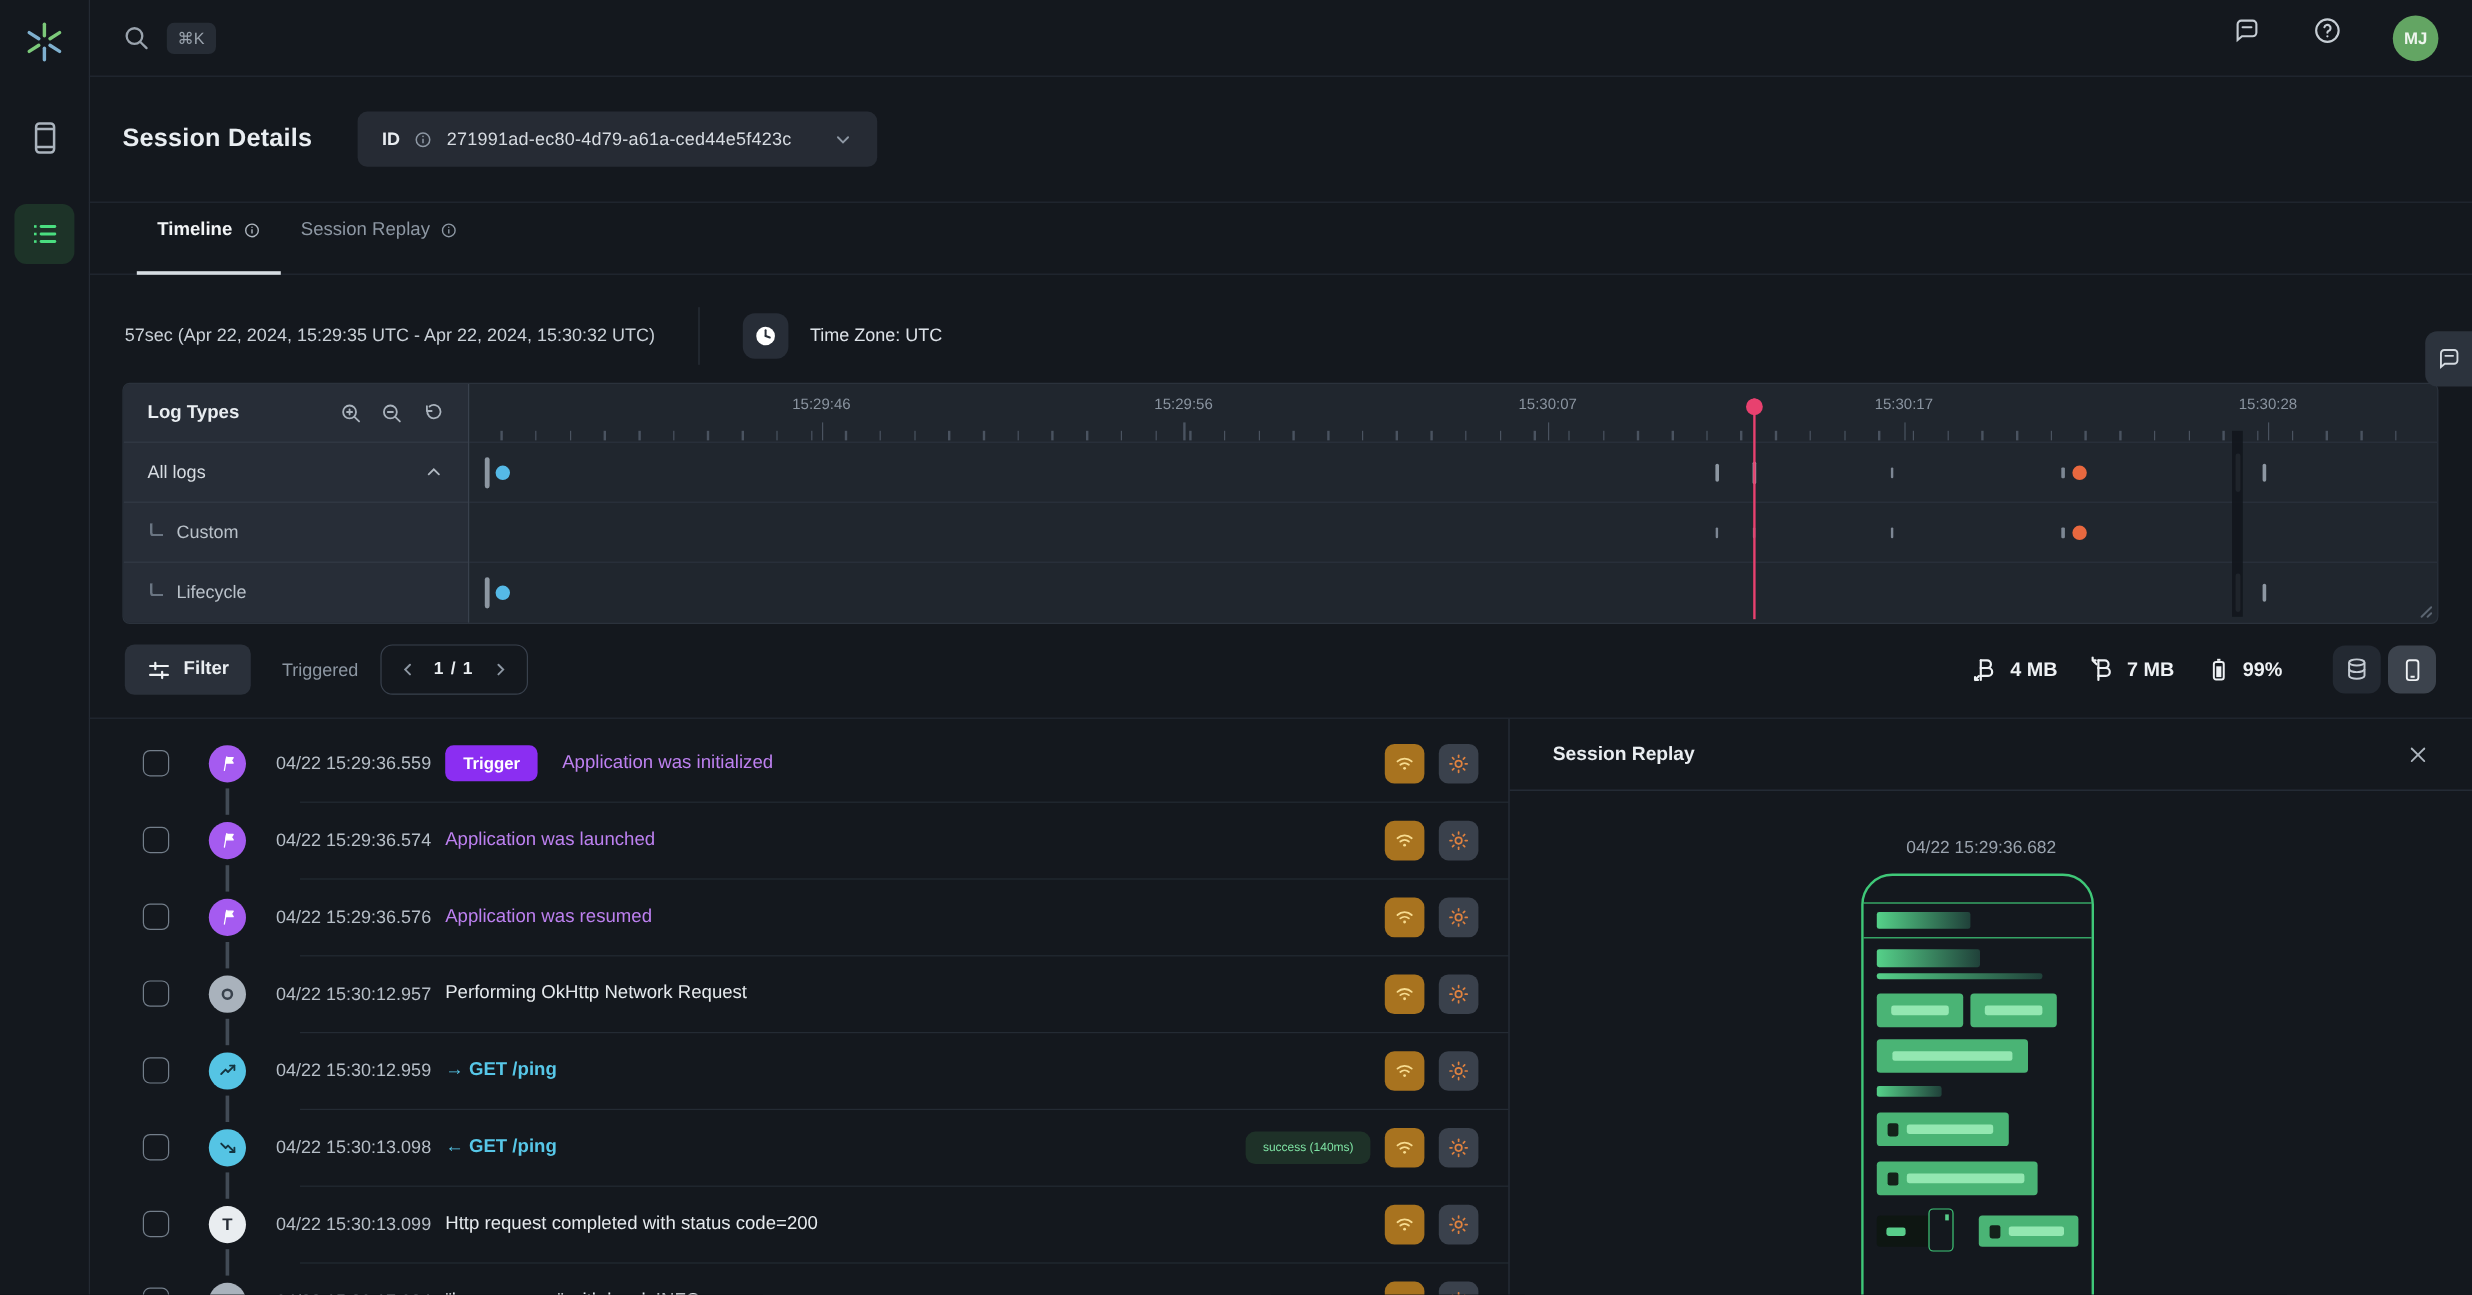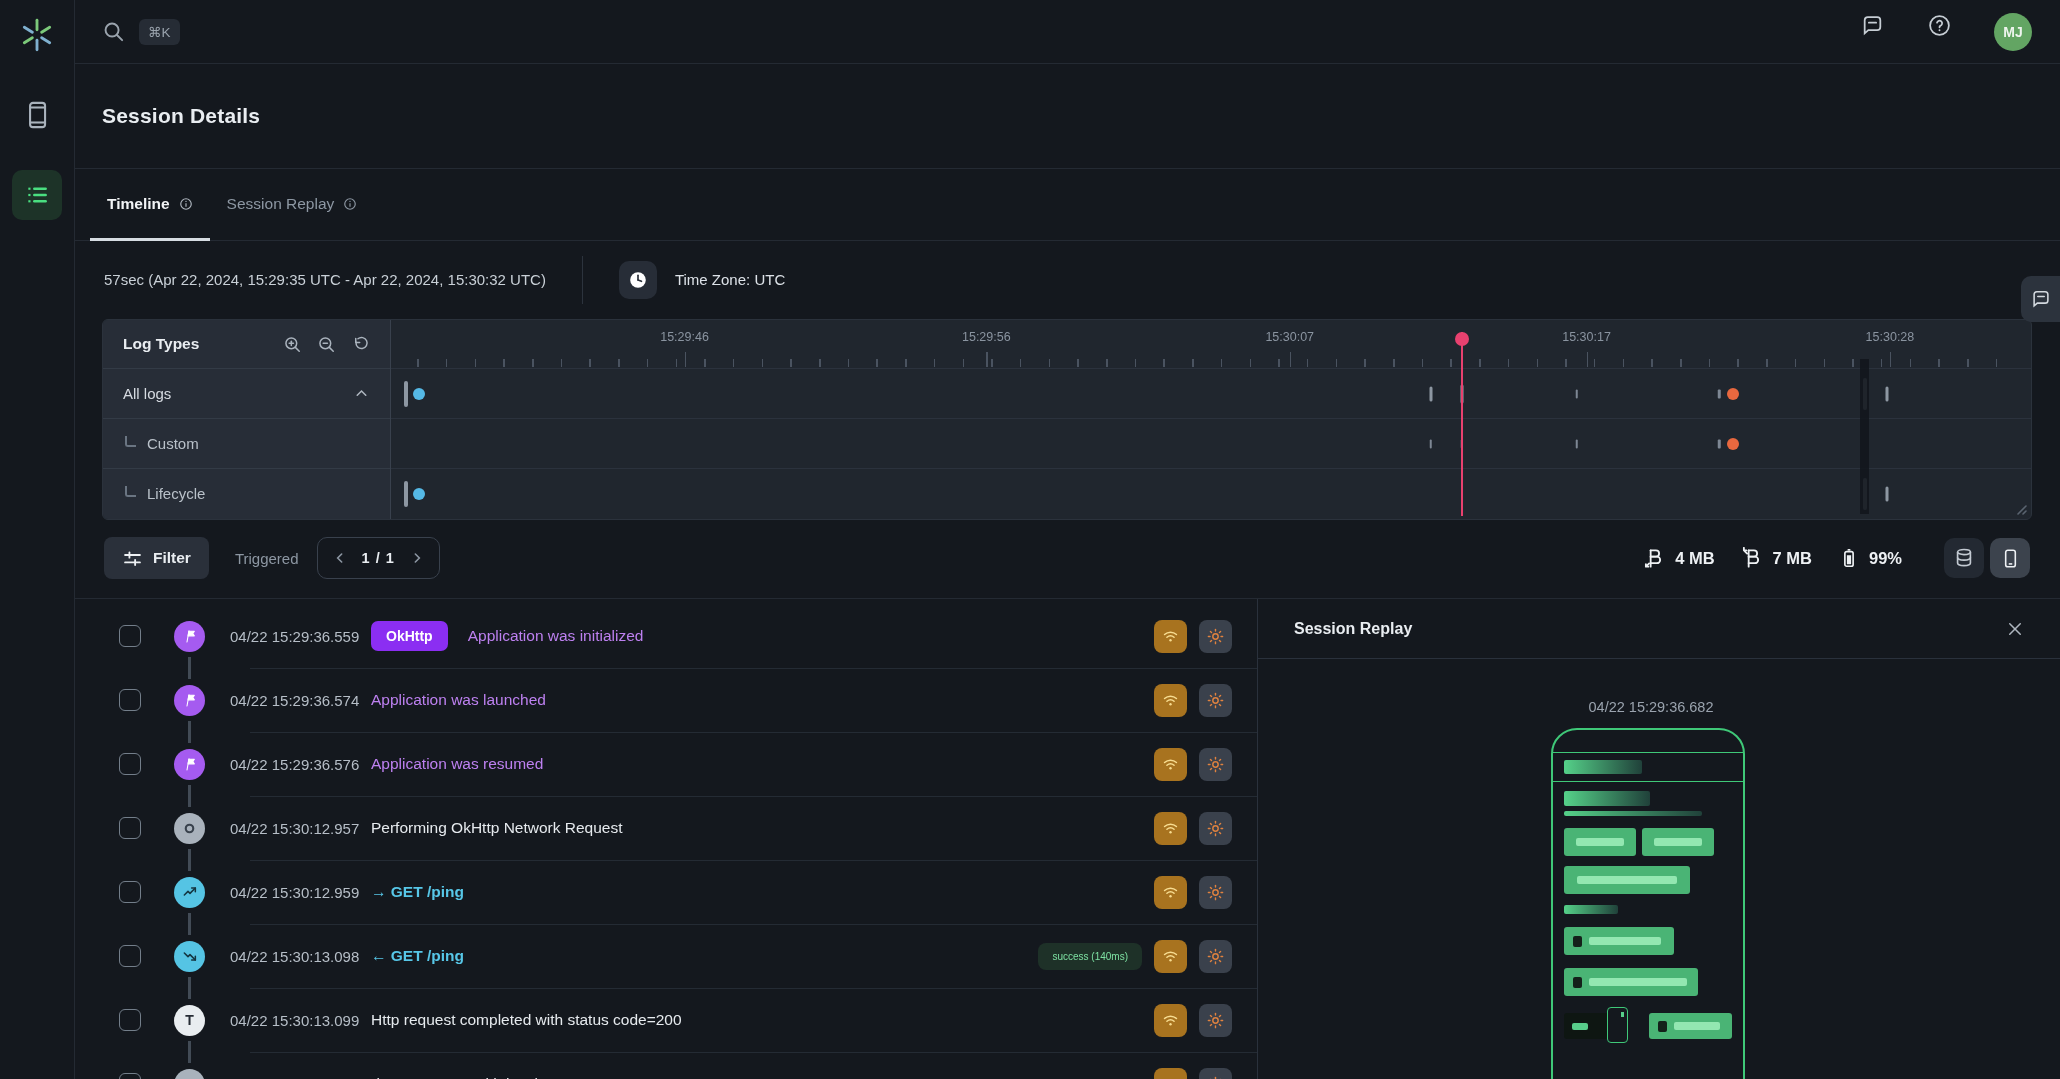--- a/index.html
+++ b/index.html
@@ -27,22 +27,22 @@
   .page-header{position:absolute;left:74px;top:64px;right:0;height:104px;border-bottom:1px solid #242a33;
           display:flex;align-items:center;padding-left:28px;}
   .page-title{font-size:21px;font-weight:bold;letter-spacing:.2px;}
   .id-pill{margin-left:38px;height:46px;background:#262b34;border-radius:8px;display:flex;align-items:center;
           padding:0 20px;gap:12px;cursor:pointer;}
   .id-pill .idlab{font-weight:bold;}
   .id-pill .idval{color:#d6dbe1;letter-spacing:.2px;}
   .id-pill .chev{margin-left:22px;}
 
   
-  .tabs{position:absolute;left:74px;top:168px;right:0;height:72px;border-bottom:1px solid #242a33;
-          display:flex;align-items:center;padding-left:16px;}
+  .tabs{position:absolute;left:74px;top:156px;right:0;height:72px;border-bottom:1px solid #242a33;
+          display:flex;align-items:center;padding-left:40px;}
   .tab{position:relative;height:100%;display:flex;align-items:center;gap:9px;padding:0 17px;cursor:pointer;
           color:#8d97a3;font-size:15.5px;}
   .tab.active{color:#f2f4f6;font-weight:bold;}
   .tab.active::after{content:"";position:absolute;left:0;right:0;bottom:-1px;height:3px;background:#d6dce2;}
 
   
   .duration-row{position:absolute;left:74px;top:240px;right:0;height:79px;display:flex;align-items:center;
           padding-left:30px;color:#c9d0d7;}
   .vdiv{width:1px;height:48px;background:#2c333d;margin:0 36px;}
   .clock-btn{width:38px;height:38px;border-radius:10px;background:#272d37;display:flex;align-items:center;
@@ -206,20 +206,36 @@
           <path d="M9.6 9.3 a2.5 2.5 0 1 1 3.2 3 c-.6.25-.8.7-.8 1.4"></path>
           <circle cx="12" cy="16.6" r="0.9" fill="#c6cdd4" stroke="none"></circle>
         </svg>
       </span>
       <div class="avatar">MJ</div>
     </div>
   </div>
 
   <div class="page-header">
     <div class="page-title">Session Details</div>
+    <div class="id-pill">
+      <span class="idlab">ID</span>
+      <span>
+        <svg width="15" height="15" viewBox="0 0 24 24" fill="none" stroke="#8d97a3" stroke-width="2">
+          <circle cx="12" cy="12" r="9"></circle>
+            <line x1="12" y1="10.5" x2="12" y2="16.5"></line>
+          <circle cx="12" cy="7.5" r="1.1" fill="#8d97a3" stroke="none"></circle>
+        </svg>
+      </span>
+      <span class="idval">271991ad-ec80-4d79-a61a-ced44e5f423c</span>
+      <span class="chev">
+        <svg width="17" height="17" viewBox="0 0 24 24" fill="none" stroke="#8d97a3" stroke-width="2.2" stroke-linecap="round">
+          <path d="M6 9 l6 6 6 -6"></path>
+        </svg>
+      </span>
+    </div>
   </div>
 
   <div class="tabs">
     <div class="tab active">
       <span>Timeline</span>
       <span>
         <svg width="14" height="14" viewBox="0 0 24 24" fill="none" stroke="#aeb6bf" stroke-width="2">
           <circle cx="12" cy="12" r="9"></circle>
             <line x1="12" y1="10.5" x2="12" y2="16.5"></line>
           <circle cx="12" cy="7.5" r="1.1" fill="#aeb6bf" stroke="none"></circle>
@@ -493,21 +509,21 @@
     <div class="log-list" id="log-list">
         <div class="log-row">
           <div class="cbx"></div>
           <div class="log-icon" style="background: rgb(165, 91, 240);">
             <svg width="16" height="16" viewBox="0 0 24 24" fill="#ffffff" stroke="#ffffff" stroke-width="1.6" stroke-linejoin="round">
               <path d="M7.5 21 L10.5 4" fill="none" stroke-linecap="round"></path>
               <path d="M10.2 5 h8.3 l-2.2 3.4 2.2 3.4 h-9.4 z"></path>
             </svg>
           </div>
           <span class="log-time">04/22 15:29:36.559</span>
-          <span class="badge-trigger">OkHttp</span>
+          <span class="badge-trigger">Trigger</span>
           <span class="log-msg msg-purple">Application was initialized</span>
           <div class="row-actions">
             <div class="sq-btn net">
               <span>
                 <svg width="19" height="19" viewBox="0 0 24 24" fill="none" stroke="#f7dc90" stroke-width="1.9" stroke-linecap="round">
                   <path d="M4.5 9.5 a11 11 0 0 1 15 0"></path>
                   <path d="M7.5 13 a7 7 0 0 1 9 0"></path>
                   <circle cx="12" cy="16.8" r="1.5" fill="#f7dc90" stroke="none"></circle>
                 </svg>
               </span>

